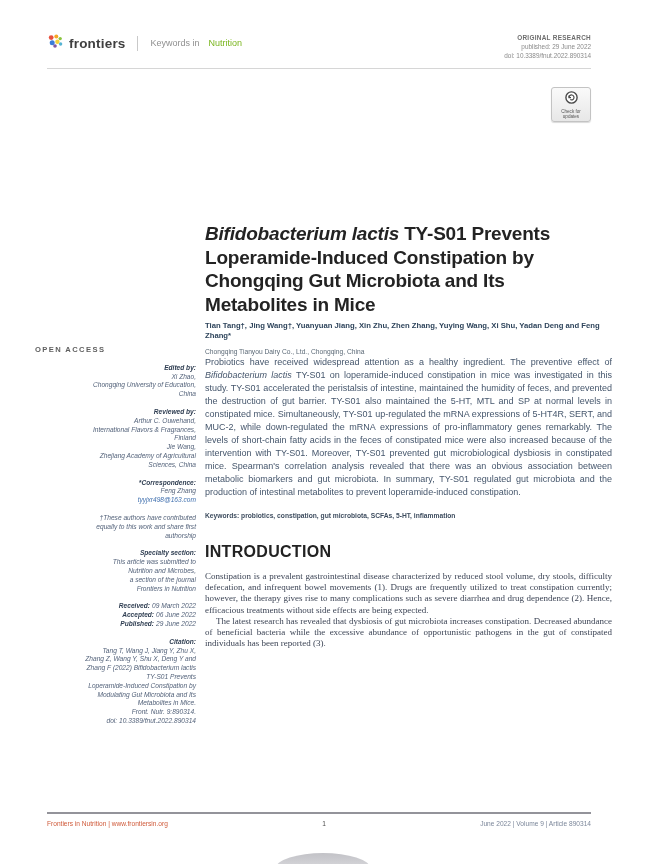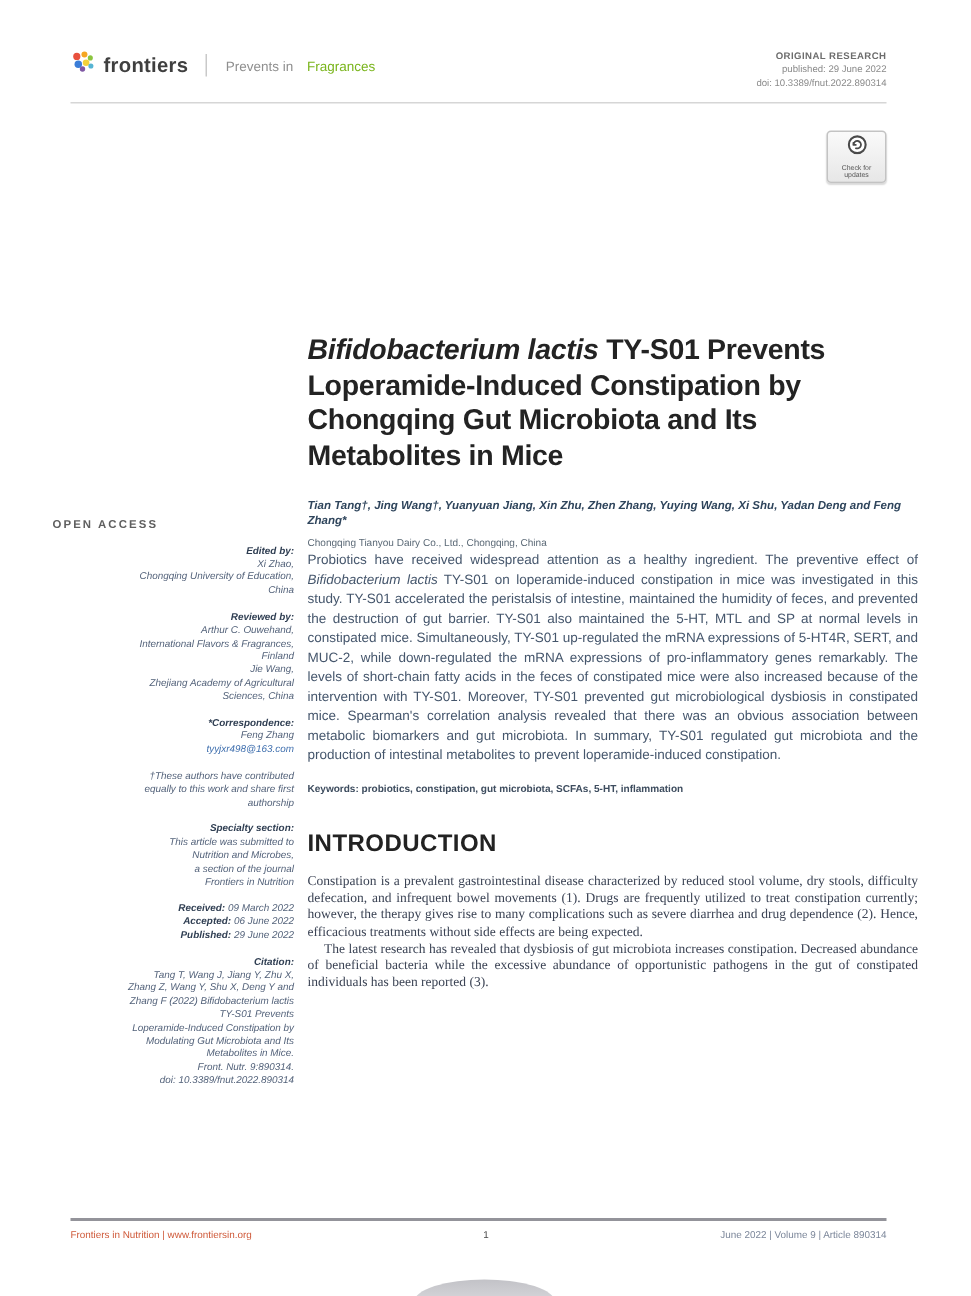--- a/index.html
+++ b/index.html
@@ -26,21 +26,21 @@
   .side .blk{margin-bottom:9px;}
   .oa{font-style:normal;font-weight:bold;font-size:7.6px;letter-spacing:1.4px;color:#5f5f5f;text-align:left;margin-bottom:13px;}
   .lab{font-weight:bold;color:#2f3e52;}
   .pre{white-space:pre-line;}
   .email{color:#3f6fae;}
   .drow .lab{margin-right:2px;}
   
   .main{position:absolute;top:222px;left:205px;width:407px;}
   h1{margin:0;font-size:19px;line-height:23.5px;font-weight:bold;color:#232323;letter-spacing:-.2px;}
   h1 .it{font-style:italic;}
-  .authors{margin-top:16px;font-size:7.7px;line-height:10px;font-weight:bold;font-style:italic;color:#2f455c;}
+  .authors{margin-top:5px;font-size:7.7px;line-height:10px;font-weight:bold;color:#2f455c;}
   .affil{margin-top:7px;font-size:6.7px;color:#5c6a77;}
   .abstract{margin-top:1px;font-size:9px;line-height:13px;text-align:justify;color:#45566c;}
   .abstract .it{font-style:italic;}
   .keywords{margin-top:13px;font-size:6.7px;font-weight:bold;color:#3e4d5f;}
   .sect{margin-top:24px;font-size:16px;font-weight:bold;color:#222;letter-spacing:.3px;}
   .body-p{margin:10px 0 0 0;font-family:"Liberation Serif",serif;font-size:9px;line-height:11.2px;
           text-align:justify;color:#3c4455;}
   .body-p.indent{margin-top:0;text-indent:11px;}
   
   .frule{position:absolute;top:812px;left:47px;right:35px;height:2px;background:#93939a;}
@@ -65,22 +65,22 @@
           <circle cx="9.3" cy="3.4" r="2.0" fill="#f5a623"></circle>
           <circle cx="13.2" cy="5.6" r="1.7" fill="#8bc53f"></circle>
           <circle cx="5.2" cy="9.8" r="2.5" fill="#3b7dd8"></circle>
           <circle cx="10.4" cy="8.8" r="2.2" fill="#f3d23a"></circle>
           <circle cx="13.6" cy="11.0" r="1.7" fill="#56b4d3"></circle>
           <circle cx="8.0" cy="13.0" r="1.8" fill="#7f58a4"></circle>
         </svg>
       </span>
       <span class="brand-name">frontiers</span>
       <span class="jdiv"></span>
-      <span class="jpre">Prevents in</span>
-      <span class="jname">Fragrances</span>
+      <span class="jpre">Keywords in</span>
+      <span class="jname">Nutrition</span>
     </div>
     <div class="hdr-right">
       <div class="atype">ORIGINAL RESEARCH</div>
       <div>published: 29 June 2022</div>
       <div>doi: 10.3389/fnut.2022.890314</div>
     </div>
   </div>
   <div class="hrule"></div>
 
   <div class="badge">

